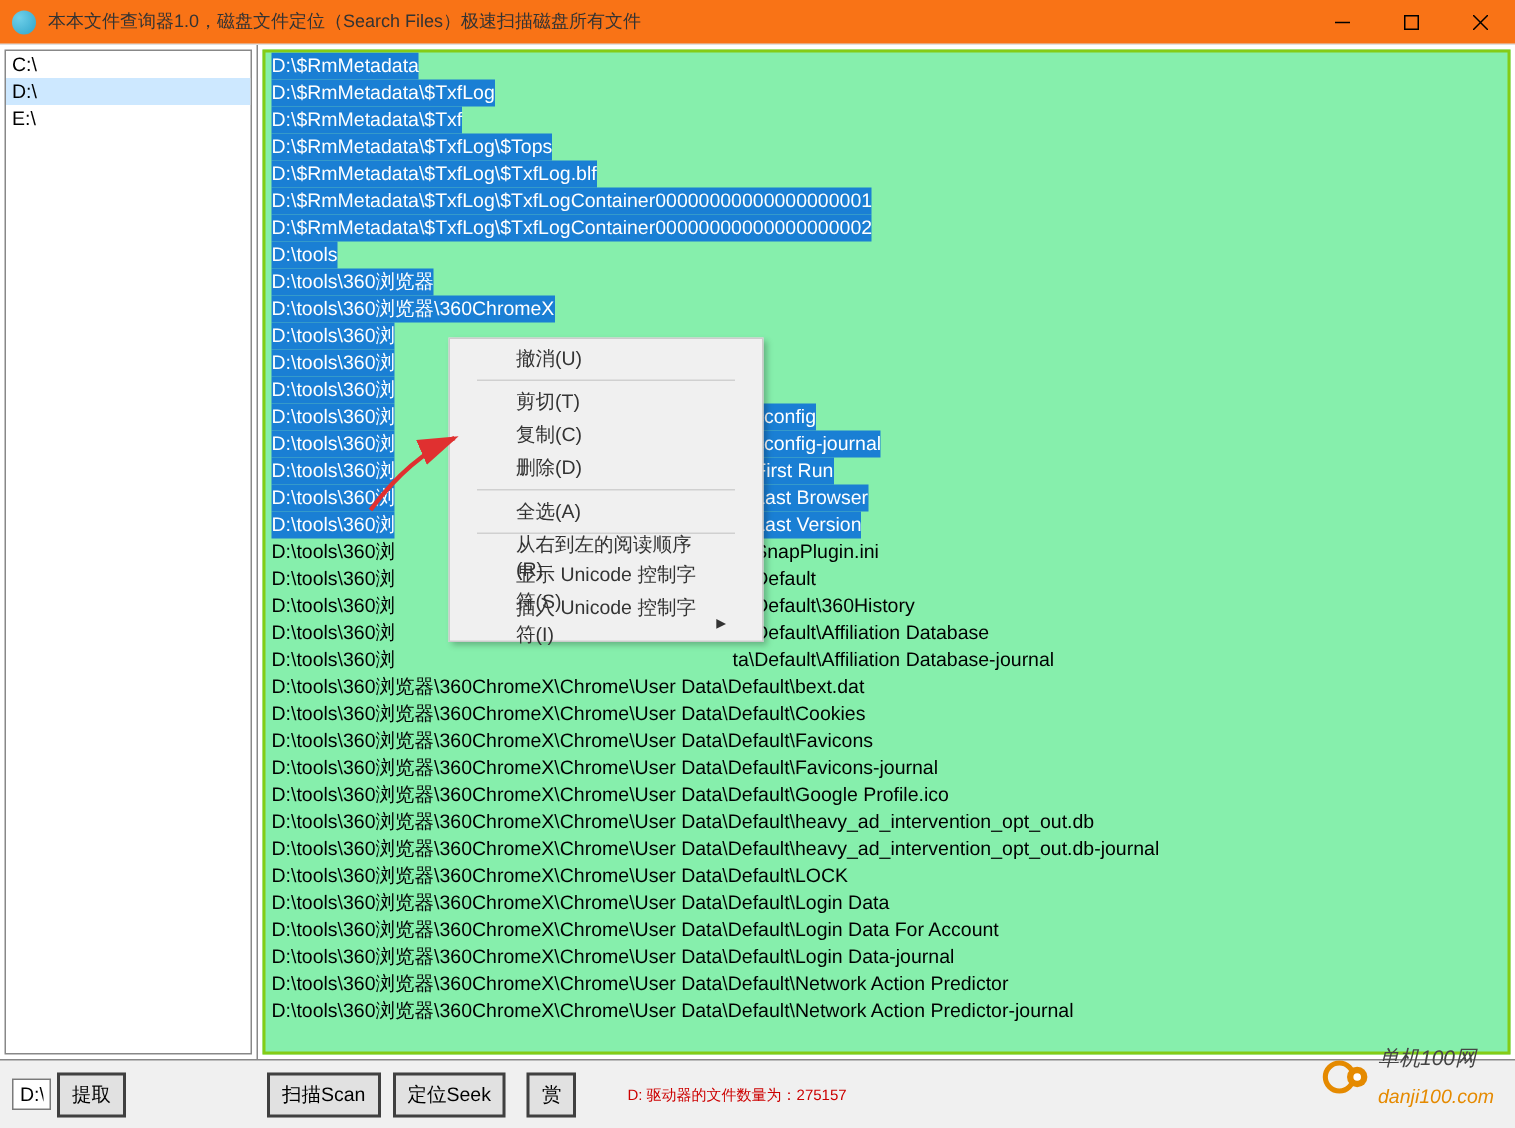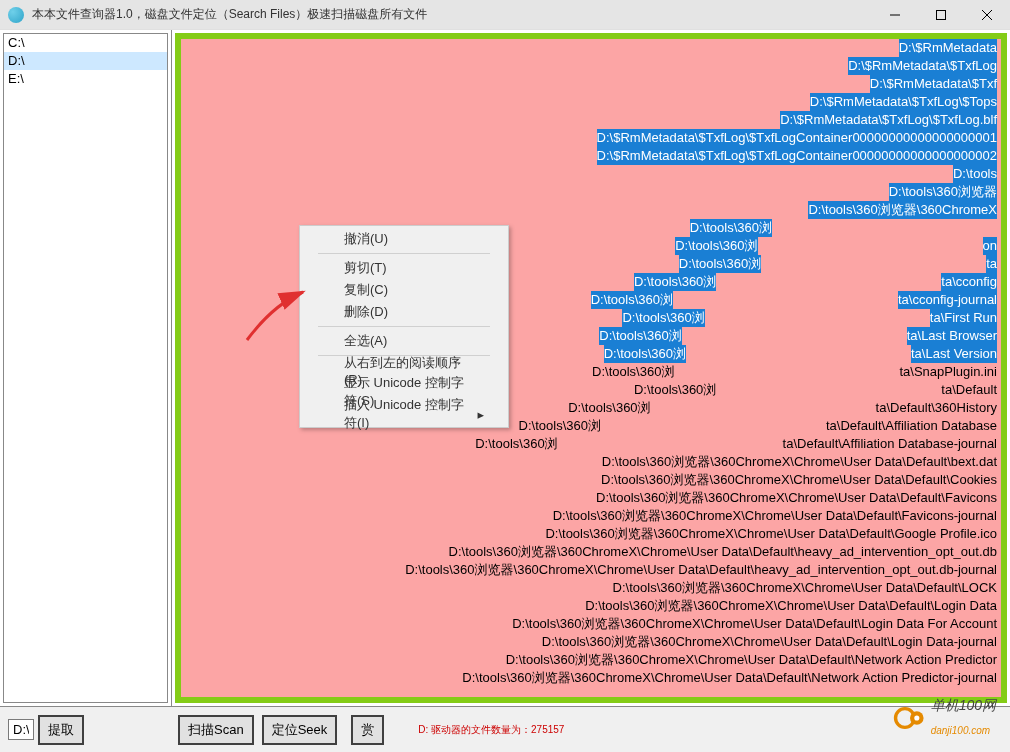--- a/index.html
+++ b/index.html
@@ -1,33 +1,33 @@
 <!DOCTYPE html>
 <html><head>
 <meta charset="utf-8">
 <style>
 * { margin:0; padding:0; box-sizing:border-box; font-family:"Microsoft YaHei","SimSun",Arial,sans-serif; }
 body { width:1010px; height:752px; background:#fff; overflow:hidden; font-size:12px; position:relative; }
 
 
-.titlebar { height:30px; display:flex; align-items:center; border-bottom:1px solid #e0e0e0; background:#e5e5e5; }
+.titlebar { height:30px; display:flex; align-items:center; border-bottom:1px solid #e0e0e0; background:#f97316; }
 .titlebar .appicon { width:16px; height:16px; border-radius:50%; background:radial-gradient(circle at 30% 30%,#6fd0ea,#2fa4c9); margin:0 8px; }
 .titlebar .title { flex:1; font-size:12px; color:#333; }
 .titlebar .winbtns { display:flex; }
 .winbtn { width:46px; height:30px; display:flex; align-items:center; justify-content:center; color:#333; }
 .winbtn svg { width:10px; height:10px; }
 
 
 .content { display:flex; height:676px; }
 .leftcol { width:172px; display:flex; flex-direction:column; border-right:1px solid #888; }
 .drivelist { flex:1; border:1px solid #888; margin:3px; overflow-y:auto; background:#fff; font-size:13px; }
 .drivelist .drv { padding:0 4px; line-height:18px; cursor:pointer; }
 .drivelist .drv.sel { background:#cde8ff; }
 
-.filelist-wrap { flex:1; border:6px solid #84cc16; margin:3px; overflow:auto; background:#fca5a5; position:relative; font-size:13px;text-align:right; }
+.filelist-wrap { flex:1; border:2px solid #84cc16; margin:3px; overflow:auto; background:#86efac; position:relative; font-size:13px; }
 .filelist { white-space:nowrap; line-height:18px; }
 .filelist .fl { padding:0 4px; }
 .filelist .fl .txt { display:inline-block; }
 .filelist .fl.sel .txt { background:#1a7fd4; color:#fff; }
 
 
 .botrow { height:42px; display:flex; align-items:center; border-top:1px solid #ccc; padding:2px 4px; gap:4px; }
 .btn { border:2px solid #404040; background:#e1e1e1; padding:4px 8px; font-size:13px; cursor:pointer; }
 .txtbox { border:1px solid #7a7a7a; padding:2px 4px; font-size:13px; background:#fff; }
 .status { color:#c00; font-size:10px; padding-left:30px; }
@@ -39,21 +39,21 @@
 .ctxmenu .mi .arrow { position:absolute; right:8px; }
 
 
 .redarrow { position:absolute; left:243px; top:290px; z-index:60; pointer-events:none; }
 
 
 .brand { position:absolute; right:14px; bottom:14px; display:flex; align-items:center; gap:4px; font-size:12px; color:#888; z-index:70;font-style:italic; }
 .brand .logo { width:34px; height:34px; }
 .brand .brandtxt { display:flex; flex-direction:column; line-height:14px; }
 .brand .brandtxt .t1 { color:#444; font-size:14px; }
-.brand .brandtxt .t2 { color:#e58a00; font-size:10px;margin-top:12px; }
+.brand .brandtxt .t2 { color:#e58a00; font-size:13px;margin-top:12px; }
 
 
 .filelist-wrap::-webkit-scrollbar { width:17px; height:17px; }
 .filelist-wrap::-webkit-scrollbar-track { background:#f0f0f0; }
 .filelist-wrap::-webkit-scrollbar-thumb { background:#c2c2c2; border:1px solid #a0a0a0; }
 .filelist-wrap::-webkit-scrollbar-button { background:#f0f0f0; height:17px; width:17px; border:1px solid #c0c0c0; }
 </style>
 </head>
 <body>
 

